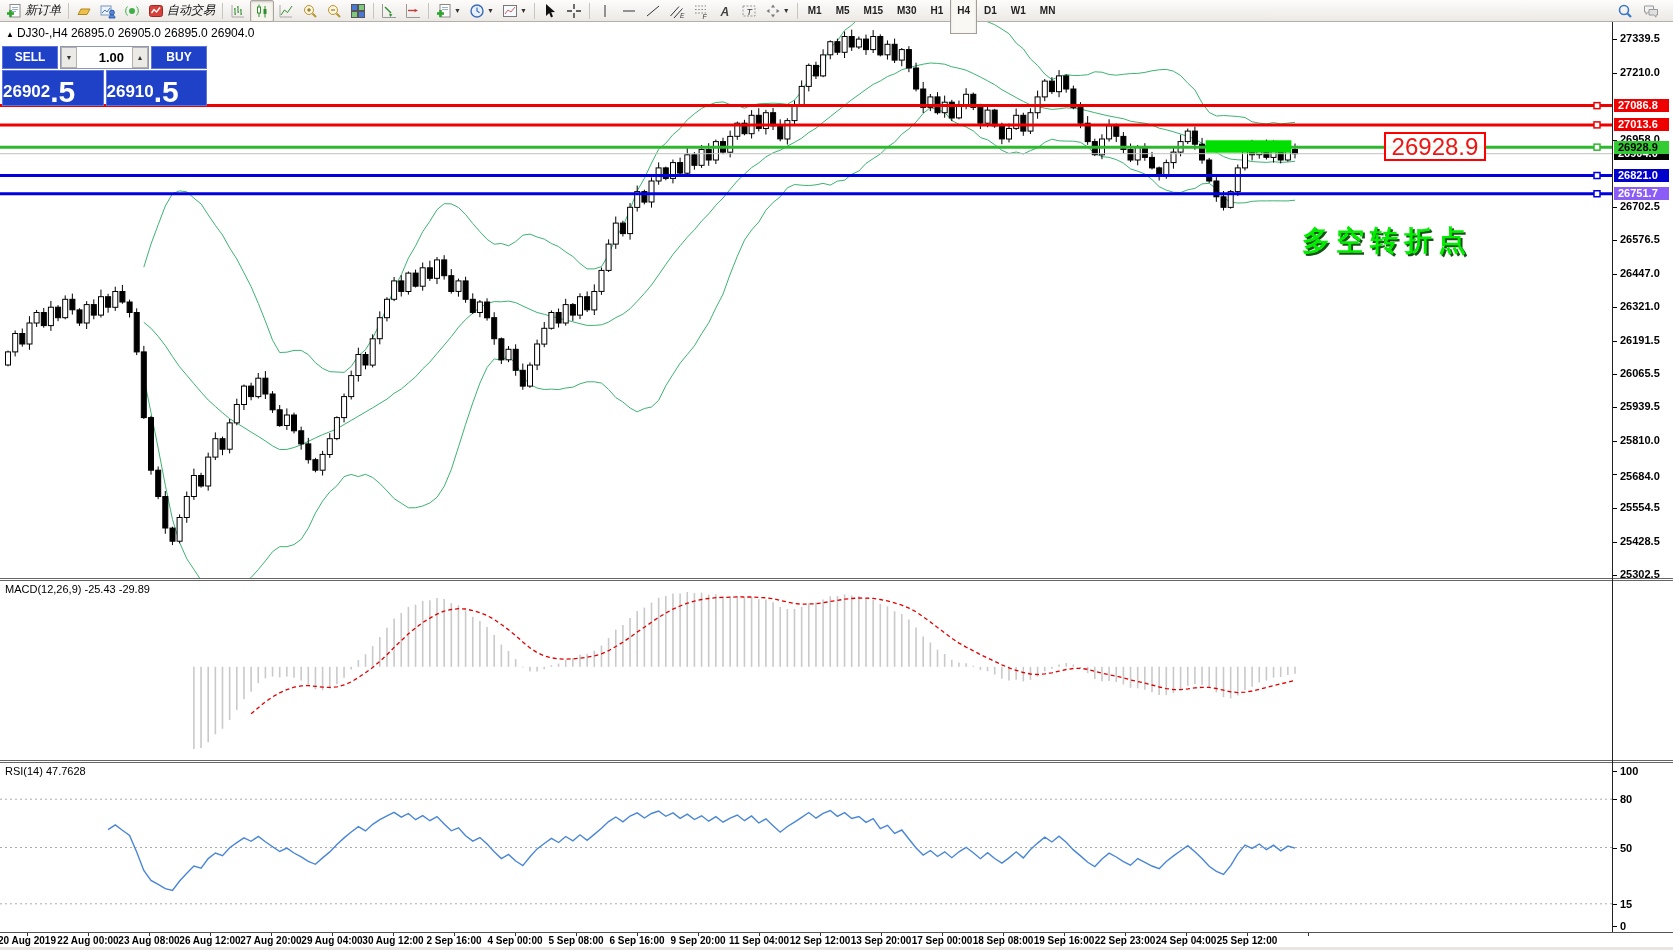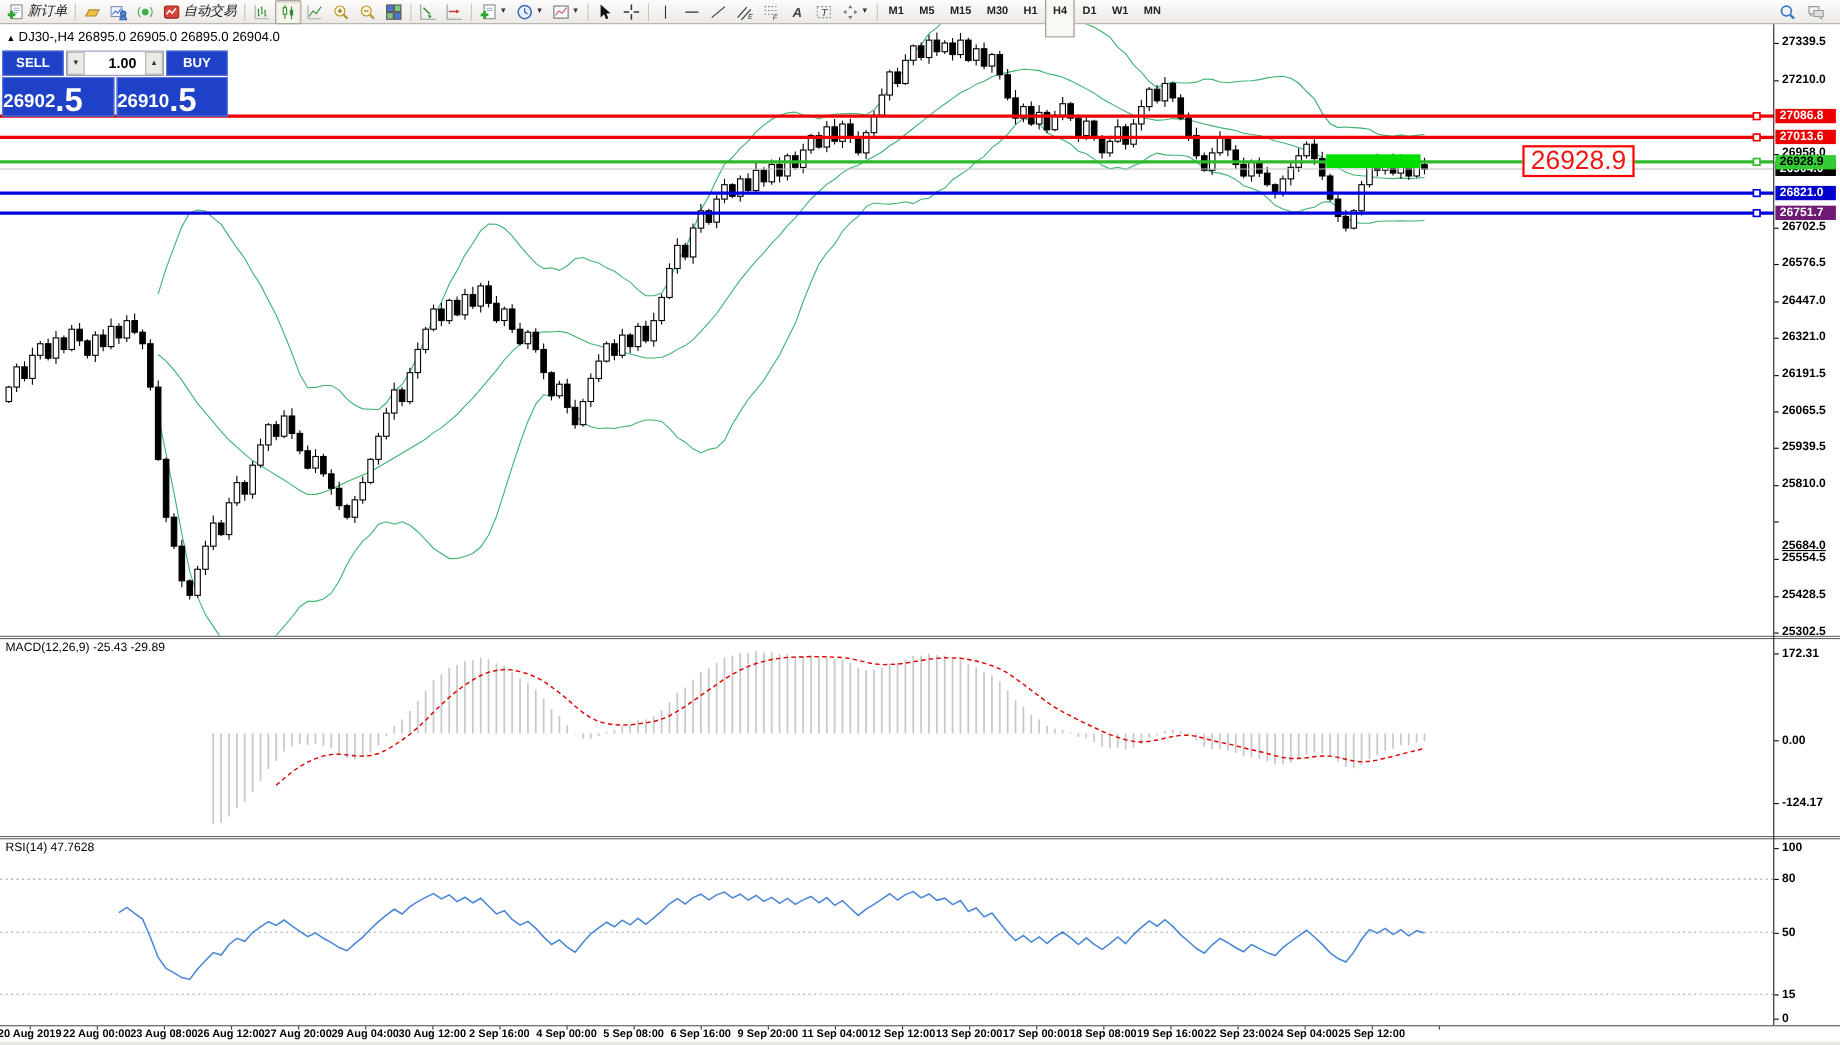--- a/index.html
+++ b/index.html
@@ -654,20 +654,21 @@
         <span class="frac">.5</span>
       </div>
       <div class="tp-price">
         <span class="main">26910</span>
         <span class="frac">.5</span>
       </div>
     </div>
   </div>
 
   <div id="big-price-label">26928.9</div>
+  <div id="cn-note">多空转折点</div>
 
   <div class="pane-sep" id="sep1"></div>
 
   <svg id="svg-macd" class="pane-svg" style="top:581px;" width="1613" height="179">
       <line x1="193.9" y1="85.8" x2="193.9" y2="168.0" stroke="#c9c9c9" stroke-width="1.6"></line>
       <line x1="201.05" y1="85.8" x2="201.05" y2="167.0" stroke="#c9c9c9" stroke-width="1.6"></line>
       <line x1="208.20000000000002" y1="85.8" x2="208.20000000000002" y2="161.2" stroke="#c9c9c9" stroke-width="1.6"></line>
       <line x1="215.35000000000002" y1="85.8" x2="215.35000000000002" y2="153.3" stroke="#c9c9c9" stroke-width="1.6"></line>
       <line x1="222.5" y1="85.8" x2="222.5" y2="147.7" stroke="#c9c9c9" stroke-width="1.6"></line>
       <line x1="229.65" y1="85.8" x2="229.65" y2="139.0" stroke="#c9c9c9" stroke-width="1.6"></line>
@@ -852,41 +853,33 @@
       <div class="tick-label" style="top: 277.966px;">26321.0</div>
       <div class="tickmark" style="top: 319.01px;"></div>
       <div class="tick-label" style="top: 312.01px;">26191.5</div>
       <div class="tickmark" style="top: 352.133px;"></div>
       <div class="tick-label" style="top: 345.133px;">26065.5</div>
       <div class="tickmark" style="top: 385.257px;"></div>
       <div class="tick-label" style="top: 378.257px;">25939.5</div>
       <div class="tickmark" style="top: 419.3px;"></div>
       <div class="tick-label" style="top: 412.3px;">25810.0</div>
       <div class="tickmark" style="top: 452.424px;"></div>
-      <div class="tick-label" style="top: 468px; text-decoration: underline;">25684.0</div>
+      <div class="tick-label" style="top: 448px;">25684.0</div>
       <div class="tickmark" style="top: 486.467px;"></div>
       <div class="tick-label" style="top: 479.467px;">25554.5</div>
       <div class="tickmark" style="top: 519.591px;"></div>
       <div class="tick-label" style="top: 512.591px;">25428.5</div>
       <div class="tickmark" style="top: 552.714px;"></div>
       <div class="tick-label" style="top: 545.714px;">25302.5</div>
       <div class="badge" style="top: 125.205px; background: rgb(0, 0, 0); color: rgb(255, 255, 255);">26904.0</div>
       <div class="badge" style="top: 77.1497px; background: rgb(238, 0, 0); color: rgb(255, 255, 255);">27086.8</div>
       <div class="badge" style="top: 96.3929px; background: rgb(238, 0, 0); color: rgb(255, 255, 255);">27013.6</div>
       <div class="badge" style="top: 118.659px; background: rgb(51, 204, 51); color: rgb(0, 0, 0);">26928.9</div>
       <div class="badge" style="top: 147.024px; background: rgb(0, 0, 204); color: rgb(255, 255, 255);">26821.0</div>
-      <div class="badge" style="top: 165.242px; background: #701a75; color: rgb(255, 255, 255);">26751.7</div>
-    </div>
-  <div class="axis-col" id="axis-macd" style="top:581px;height:179px;">
-      <div class="tickmark" style="top: 12.6626px;"></div>
-      <div class="tick-label" style="top: 6.66258px;">172.31</div>
-      <div class="tickmark" style="top: 91.7732px;"></div>
-      <div class="tick-label" style="top: 85.7732px;">0.00</div>
-      <div class="tickmark" style="top: 148.782px;"></div>
-      <div class="tick-label" style="top: 142.782px;">-124.17</div>
+      <div class="badge" style="top: 165.242px; background: #8b5cf6; color: rgb(255, 255, 255);">26751.7</div>
     </div>
   <div class="axis-col" id="axis-rsi" style="top:763px;height:169px;">
       <div class="tickmark" style="top: 8px;"></div>
       <div class="tick-label" style="top: 2px;">100</div>
       <div class="tickmark" style="top: 36.2px;"></div>
       <div class="tick-label" style="top: 30.2px;">80</div>
       <div class="tickmark" style="top: 84.5px;"></div>
       <div class="tick-label" style="top: 78.5px;">50</div>
       <div class="tickmark" style="top: 140.85px;"></div>
       <div class="tick-label" style="top: 134.85px;">15</div>

